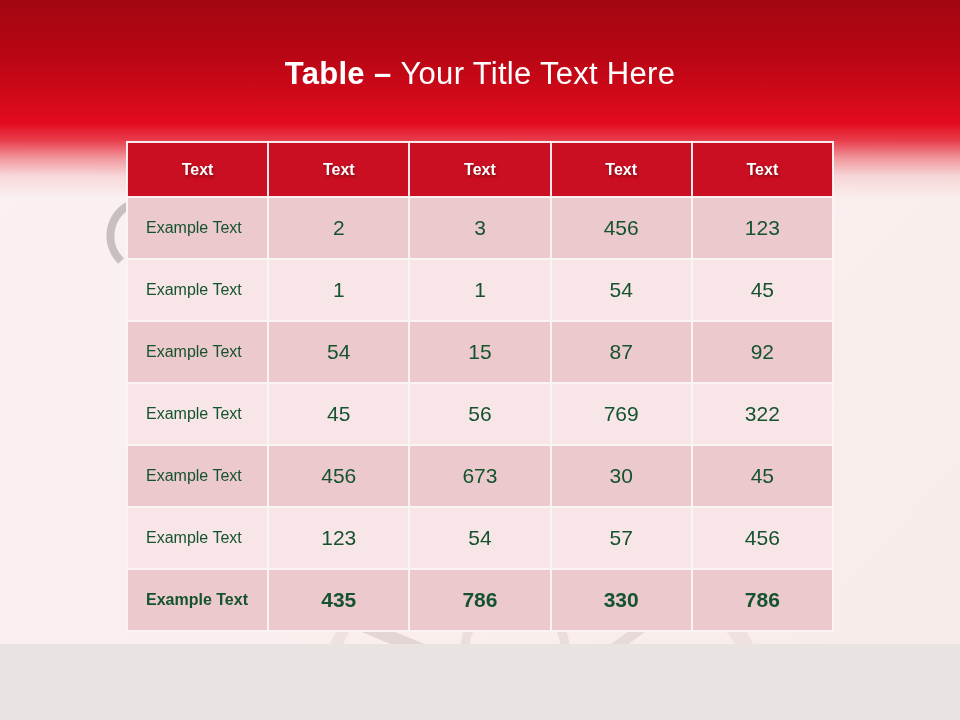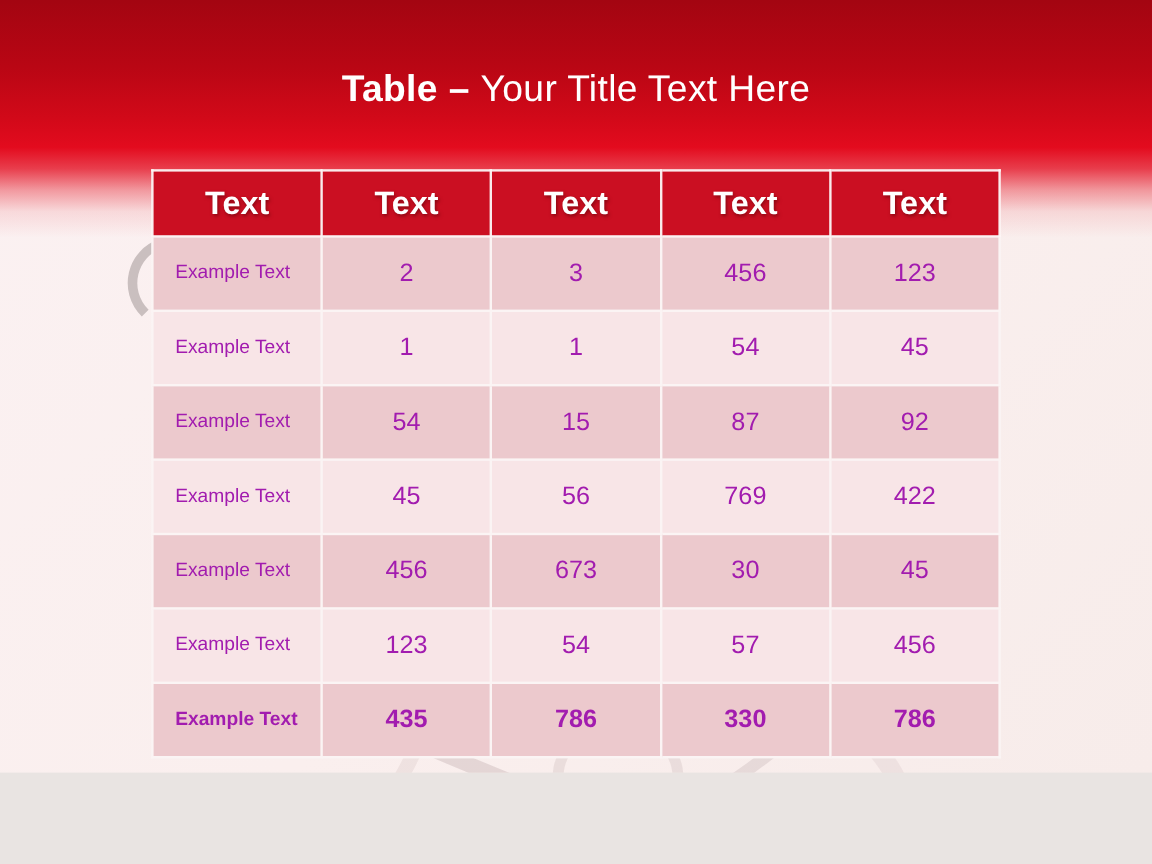--- a/index.html
+++ b/index.html
@@ -32,27 +32,27 @@
   .title .t-sep{font-weight:700;margin:0 9px;}
   
   .watermark{position:absolute;top:0;left:0;z-index:2;pointer-events:none;}
   
   .data-table{
     position:absolute;left:126px;top:141px;width:708px;z-index:3;
     border-collapse:collapse;table-layout:fixed;
   }
   .data-table th{
     background:#cb0f22;color:#ffffff;
-    font-size:27px;font-weight:700;height:51px;
+    font-size:16px;font-weight:700;height:51px;
     text-shadow:1px 2px 3px rgba(80,0,8,0.55);
     border:2px solid rgba(252,245,245,0.95);
     text-align:center;
   }
   .data-table td{
-    height:58px;font-size:21px;color:#a21caf;text-align:center;
+    height:58px;font-size:21px;color:#14532d;text-align:center;
     border:2px solid #fbf4f4;
   }
   .data-table td.label-cell{
     font-size:16px;text-align:left;padding-left:18px;
   }
   .data-table tr.row-dark  td{background:#ecc9cd;}
   .data-table tr.row-light td{background:#f8e5e7;}
   .data-table tr.row-total td{font-weight:700;}
 </style>
 </head>
@@ -107,21 +107,21 @@
           <td>54</td>
           <td>15</td>
           <td>87</td>
           <td>92</td>
         </tr>
         <tr class="row-light">
           <td class="label-cell">Example Text</td>
           <td>45</td>
           <td>56</td>
           <td>769</td>
-          <td>422</td>
+          <td>322</td>
         </tr>
         <tr class="row-dark">
           <td class="label-cell">Example Text</td>
           <td>456</td>
           <td>673</td>
           <td>30</td>
           <td>45</td>
         </tr>
         <tr class="row-light">
           <td class="label-cell">Example Text</td>

